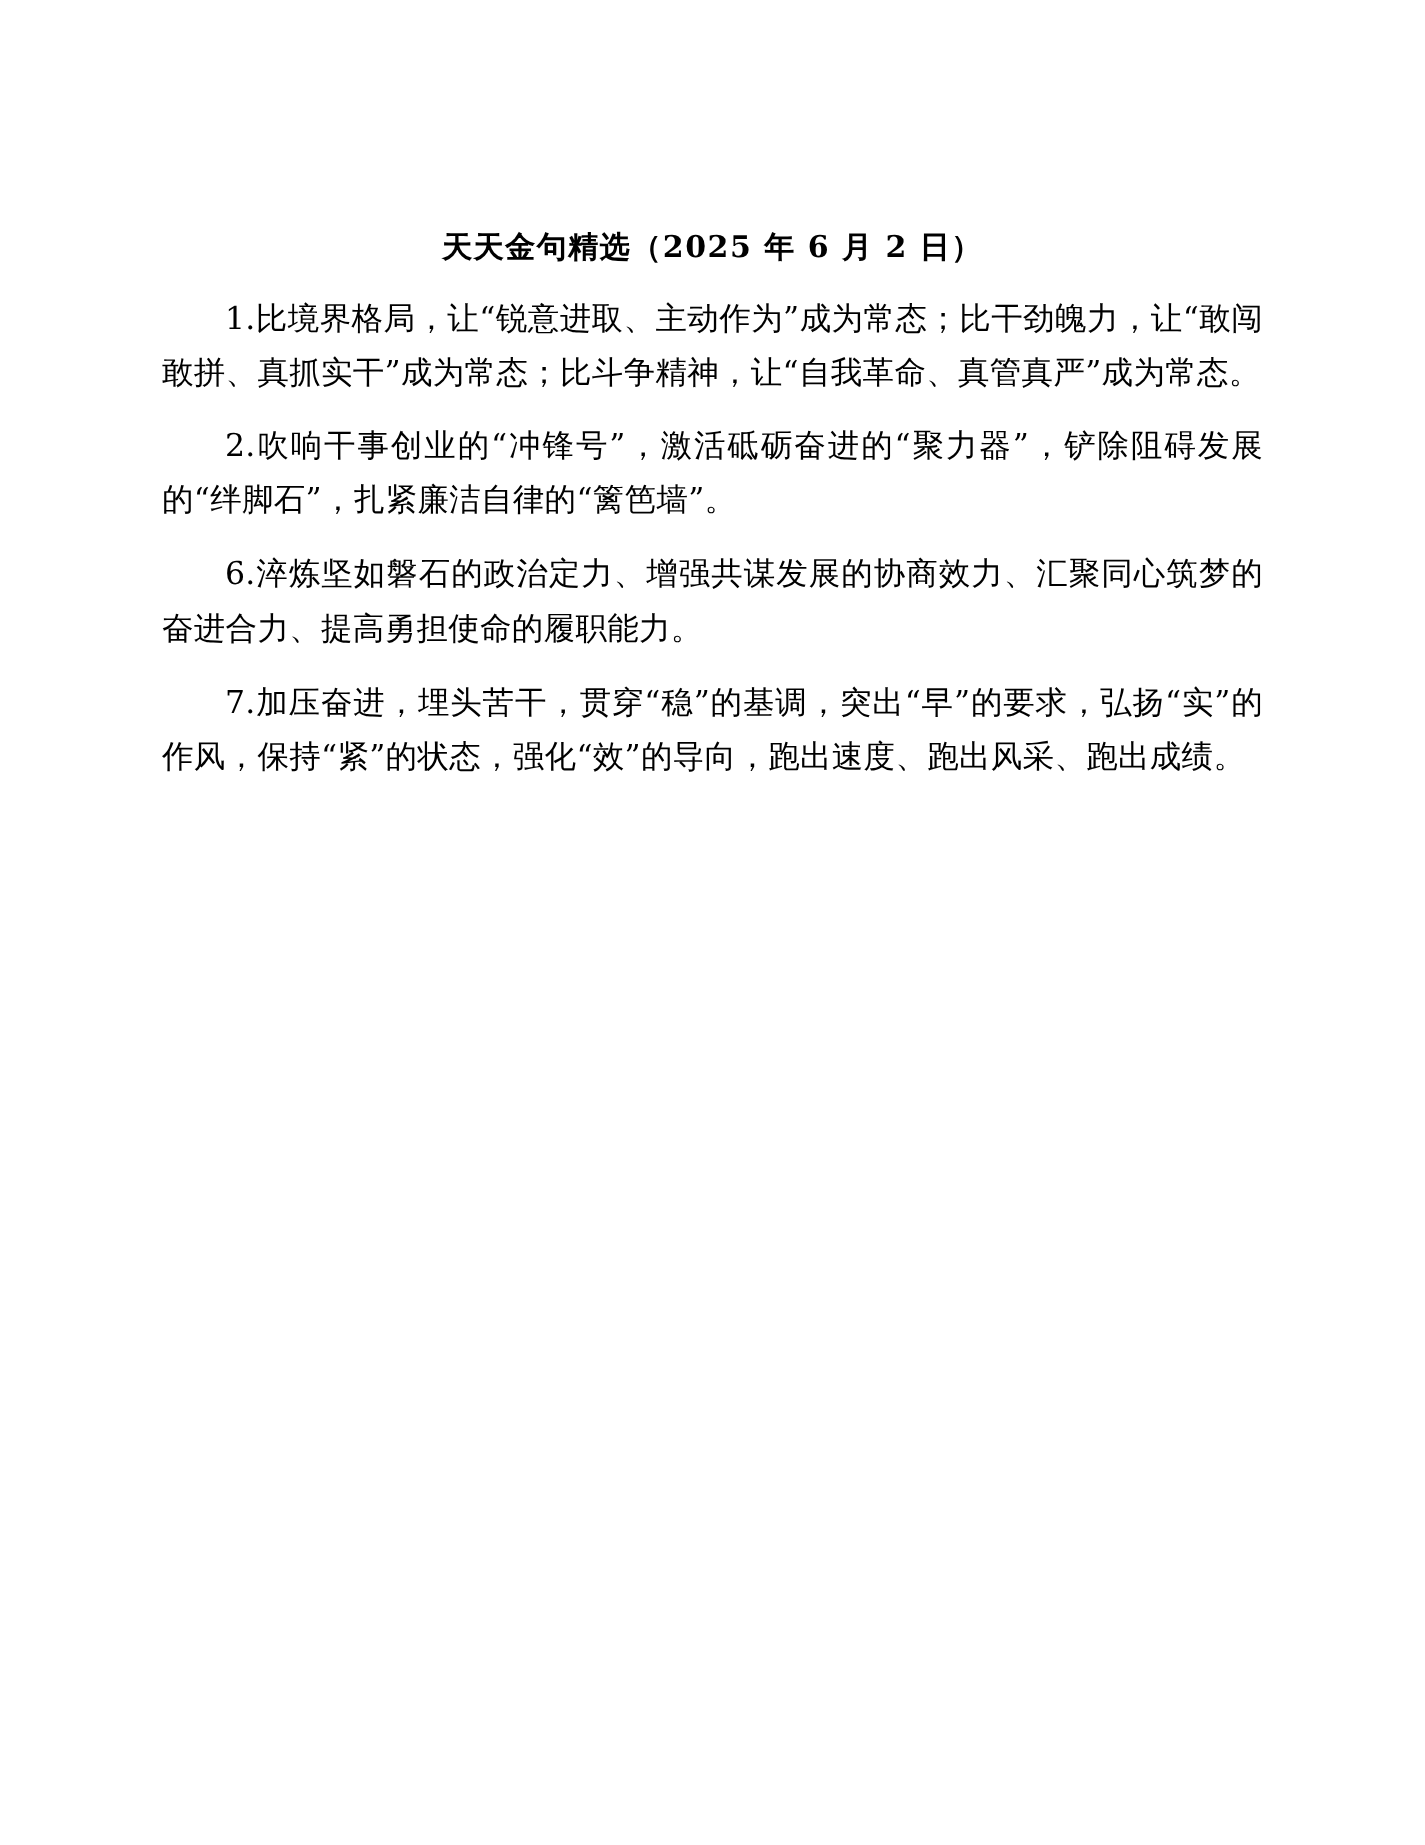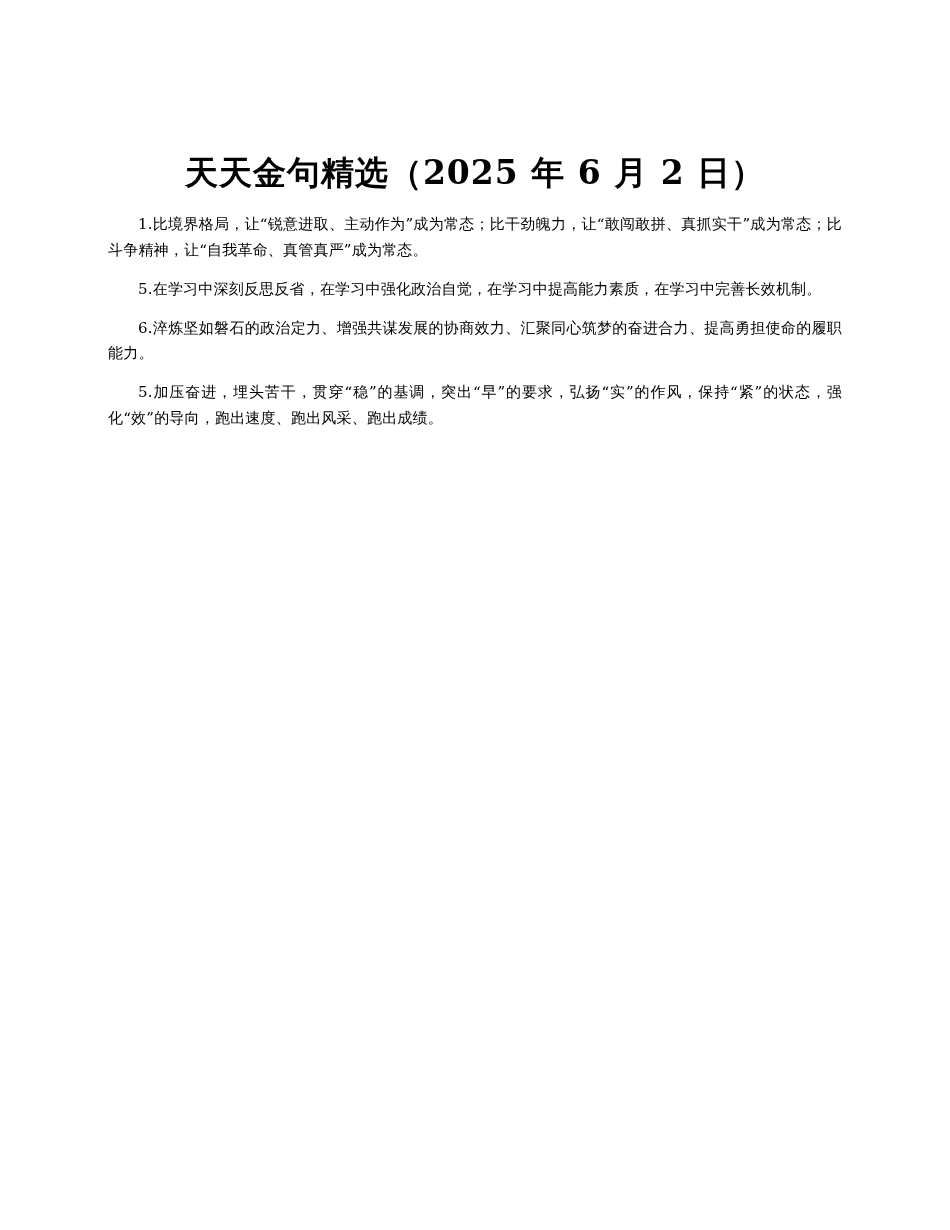--- a/index.html
+++ b/index.html
@@ -17,46 +17,46 @@
   .page {
     width: 950px;
     height: 1230px;
     box-sizing: border-box;
     padding: 150px 108px 60px 108px;
     position: relative;
     background: #ffffff;
   }
   .doc-title {
     text-align: center;
-    font-size: 33px;
+    font-size: 20px;
     font-weight: bold;
     letter-spacing: 1px;
     line-height: 1.4;
     margin: 0 0 16px 0;
     font-family: "DejaVu Serif", "Liberation Serif", serif;
   }
   .para {
-    font-size: 15px;
+    font-size: 21px;
     line-height: 1.72;
     text-align: justify;
     text-justify: inter-ideograph;
     text-indent: 2em;
     margin: 0 0 13px 0;
     letter-spacing: 0.2px;
     font-family: "DejaVu Serif", "Liberation Serif", serif;
   }
   .para:last-child {
     margin-bottom: 0;
   }
 </style>
 </head>
 <body>
 
 <div class="page">
 
   <h1 class="doc-title">天天金句精选（2025 年 6 月 2 日）</h1>
 
   <p class="para">1.比境界格局，让“锐意进取、主动作为”成为常态；比干劲魄力，让“敢闯敢拼、真抓实干”成为常态；比斗争精神，让“自我革命、真管真严”成为常态。</p>
-  <p class="para">5.在学习中深刻反思反省，在学习中强化政治自觉，在学习中提高能力素质，在学习中完善长效机制。</p>
+  <p class="para">2.吹响干事创业的“冲锋号”，激活砥砺奋进的“聚力器”，铲除阻碍发展的“绊脚石”，扎紧廉洁自律的“篱笆墙”。</p>
   <p class="para">6.淬炼坚如磐石的政治定力、增强共谋发展的协商效力、汇聚同心筑梦的奋进合力、提高勇担使命的履职能力。</p>
-  <p class="para">5.加压奋进，埋头苦干，贯穿“稳”的基调，突出“早”的要求，弘扬“实”的作风，保持“紧”的状态，强化“效”的导向，跑出速度、跑出风采、跑出成绩。</p>
+  <p class="para">7.加压奋进，埋头苦干，贯穿“稳”的基调，突出“早”的要求，弘扬“实”的作风，保持“紧”的状态，强化“效”的导向，跑出速度、跑出风采、跑出成绩。</p>
 
 </div>
 
 </body></html>

